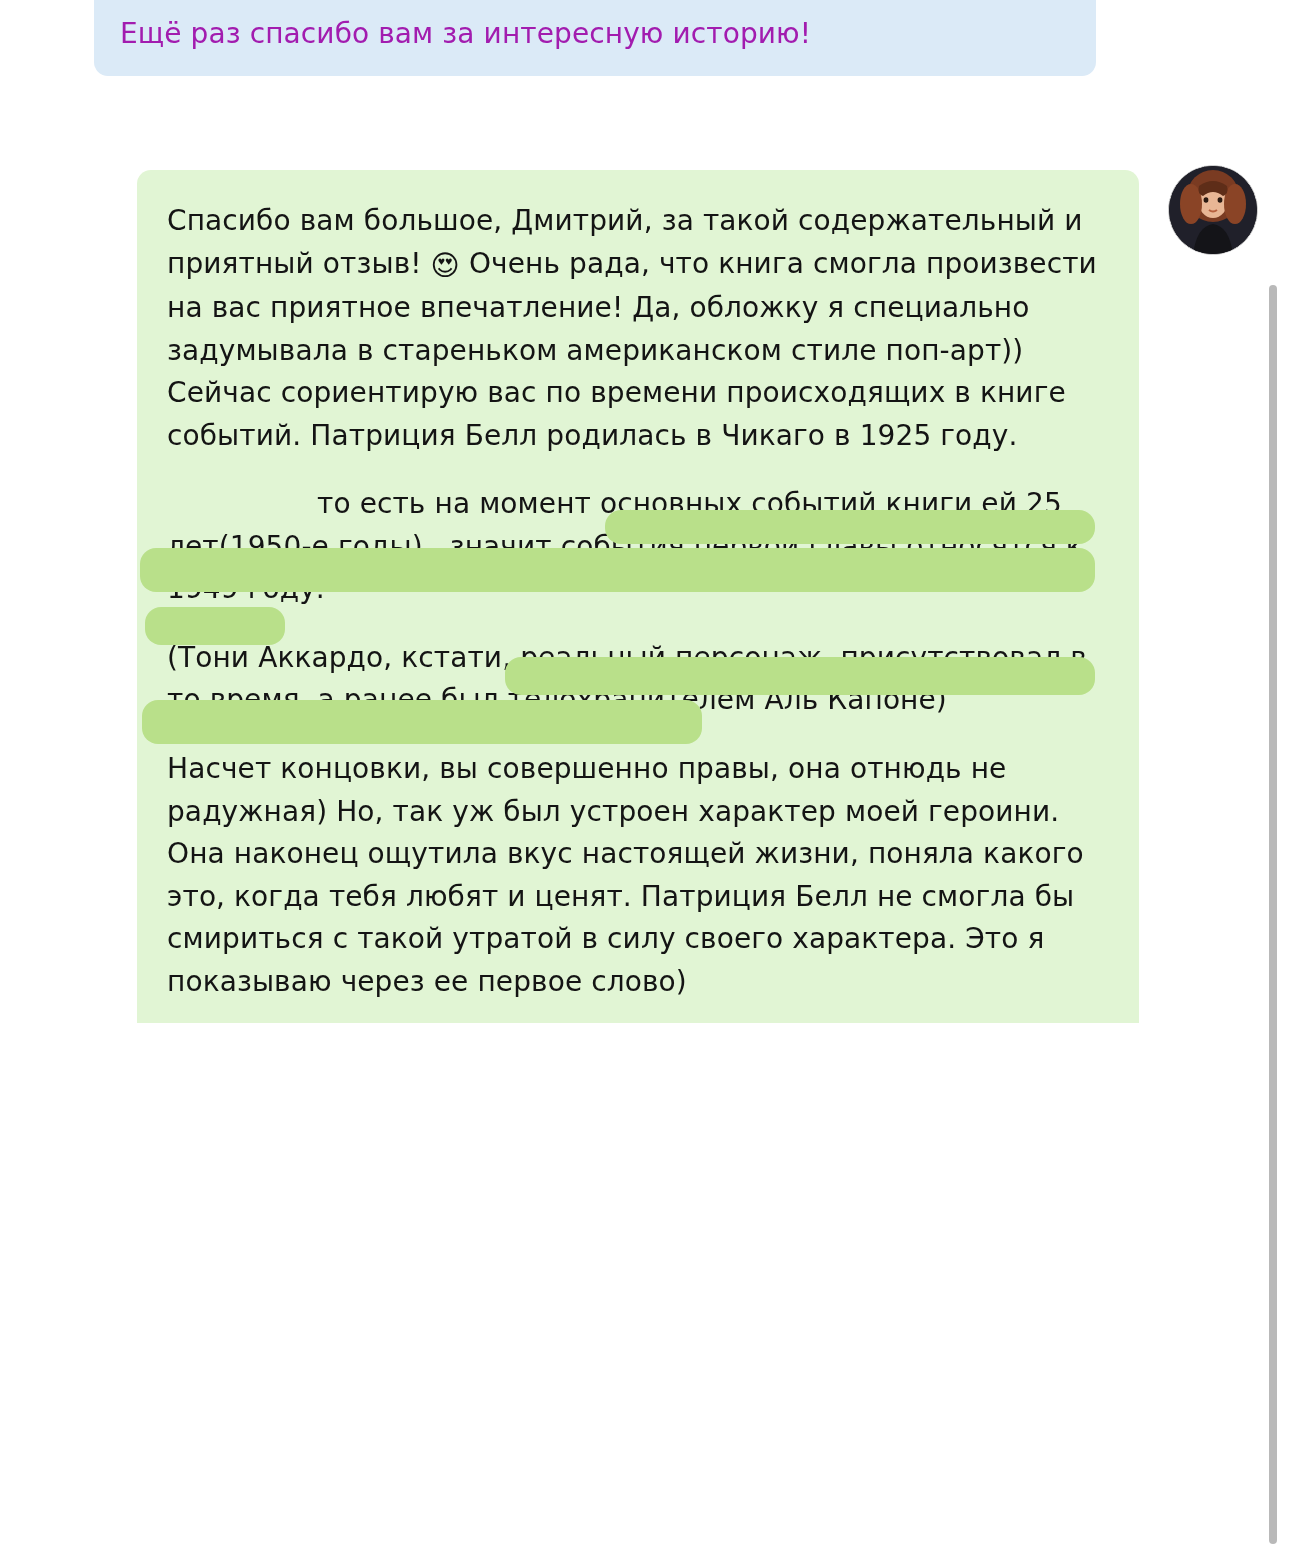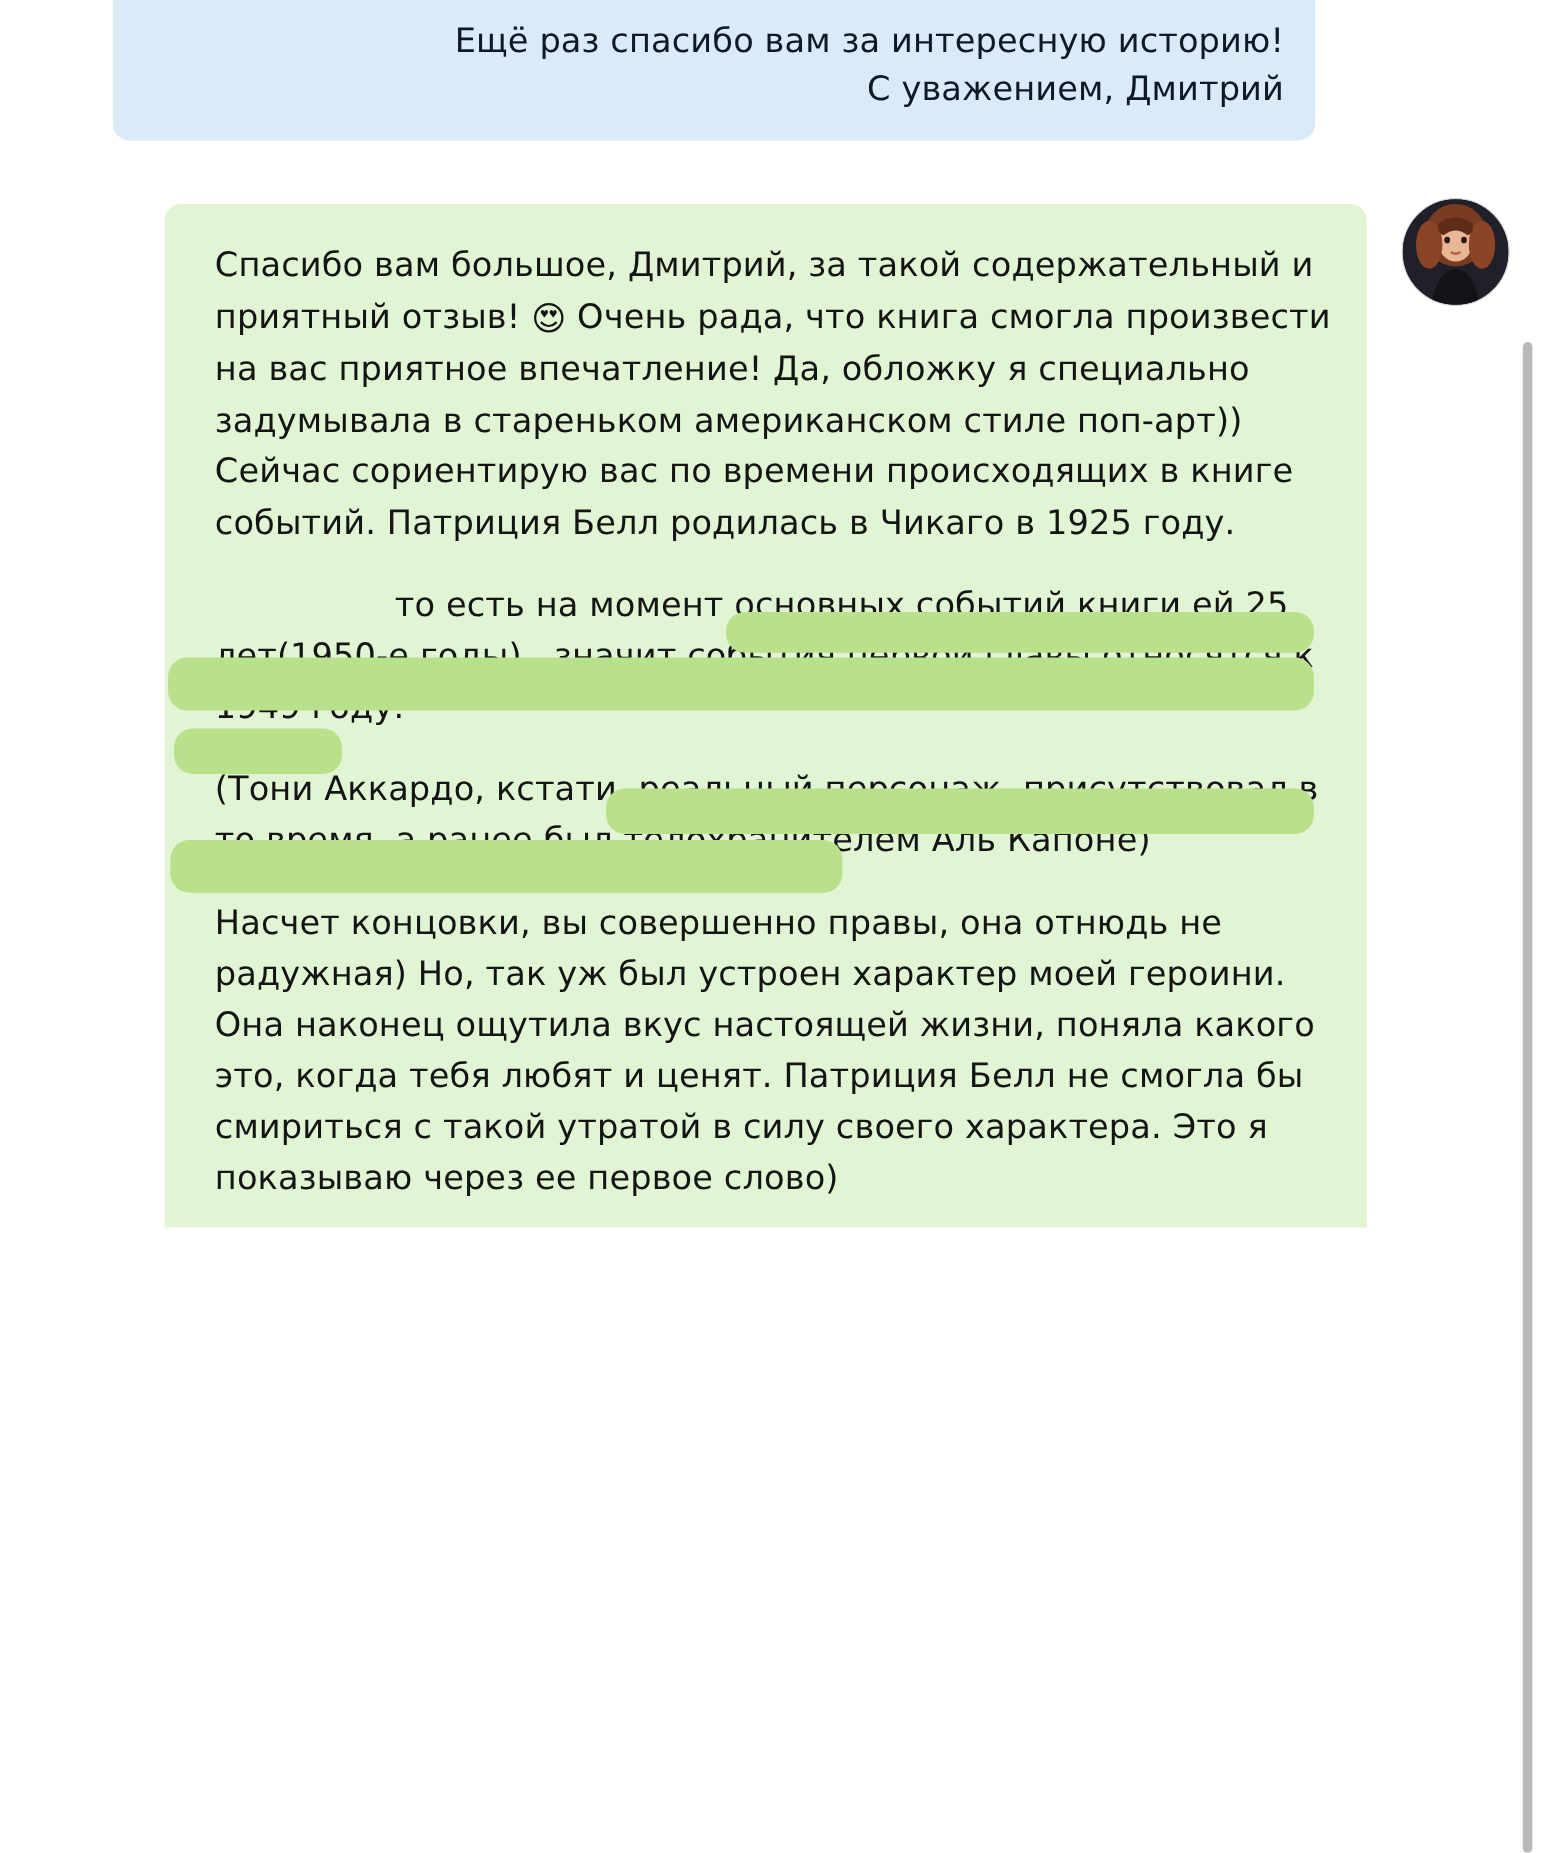--- a/index.html
+++ b/index.html
@@ -29,34 +29,33 @@
     width: 1002px;
     background: #dbeaf7;
     border-radius: 0 0 14px 14px;
     padding: 14px 26px 22px 26px;
     box-sizing: border-box;
   }
   .bubble-in p {
     margin: 0;
     font-size: 28px;
     line-height: 1.44;
-    color: #0f172a;
+    color: #a21caf;
     letter-spacing: 0.1px;
-    text-align: right;
   }
 
   
   .bubble-out {
     position: absolute;
     left: 137px;
     top: 170px;
     width: 1002px;
     background: #e1f5d4;
     border-radius: 14px 14px 0 0;
-    padding: 30px 30px 20px 42px;
+    padding: 30px 30px 20px 30px;
     box-sizing: border-box;
   }
   .bubble-out p {
     margin: 0 0 26px 0;
     font-size: 28px;
     line-height: 1.52;
     color: #141414;
     letter-spacing: 0.1px;
   }
   .bubble-out p:last-child { margin-bottom: 0; }
@@ -112,21 +111,20 @@
   .r4 { left: 505px; top: 657px; width: 590px; height: 38px; }
   .r5 { left: 142px; top: 700px; width: 560px; height: 44px; }
 </style>
 </head>
 <body>
 
 <div class="chat">
 
   <div class="bubble-in">
     <p>Ещё раз спасибо вам за интересную историю!</p>
-    <p>С уважением, Дмитрий</p>
   </div>
 
   <div class="bubble-out">
     <p><span>Спасибо вам большое, Дмитрий, за такой содержатель­ный и приятный отзыв! </span><span class="emoji">😍</span> <span>Очень рада, что книга смогла произвести на вас приятное впечатление! Да, обложку я специально задумывала в стареньком американском стиле поп-арт)) Сейчас сориентирую вас по времени происходящих в книге событий. Патриция Белл роди­лась в Чикаго в 1925 году.</span></p>
     <p><span style="display:inline-block;width:150px"></span><span>то есть на момент основных событий книги ей 25 лет(1950-е годы).</span><span>, значит события первой главы относятся к 1949 году.</span></p>
     <p>(Тони Аккардо, кстати, реальный персонаж, присутство­вал в то время, а ранее был телохранителем Аль Капо­не)</p>
     <p>Насчет концовки, вы совершенно правы, она отнюдь не радужная) Но, так уж был устроен характер моей геро­ини. Она наконец ощутила вкус настоящей жизни, поня­ла какого это, когда тебя любят и ценят. Патриция Белл не смогла бы смириться с такой утратой в силу своего характера. Это я показываю через ее первое слово)</p>
   </div>
 
   <div class="redact r1"></div>

